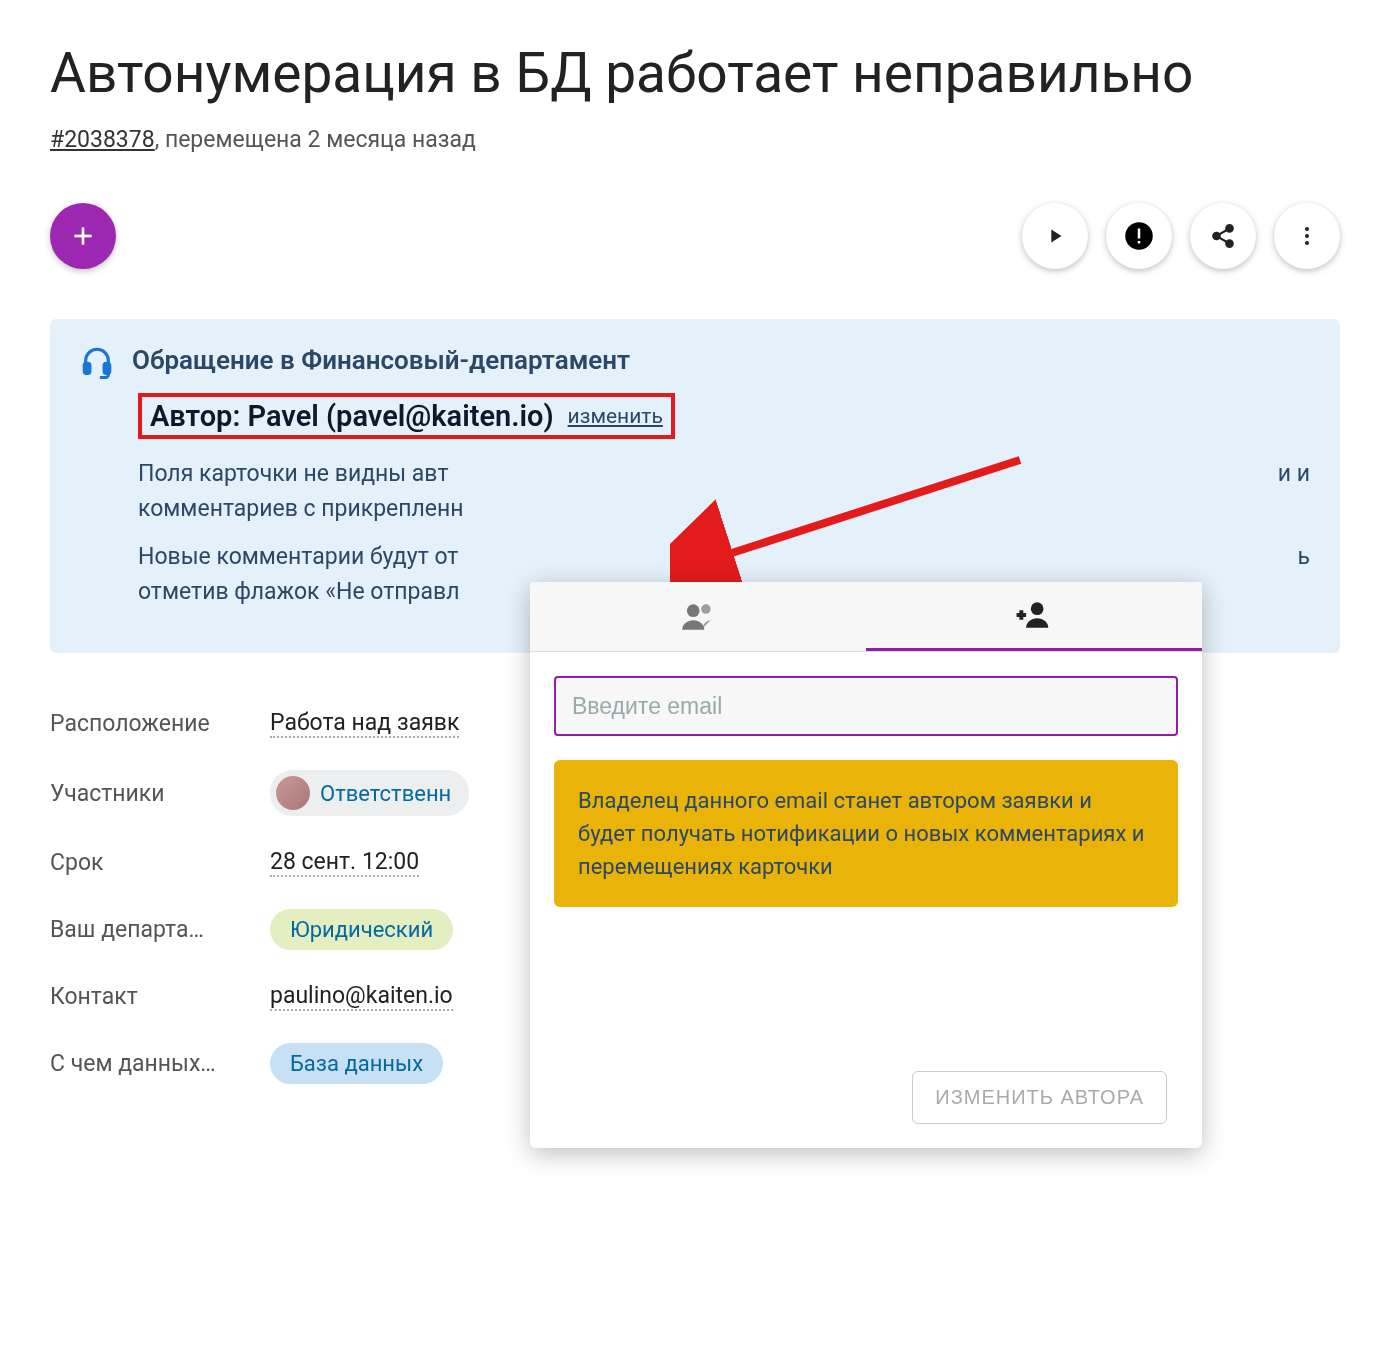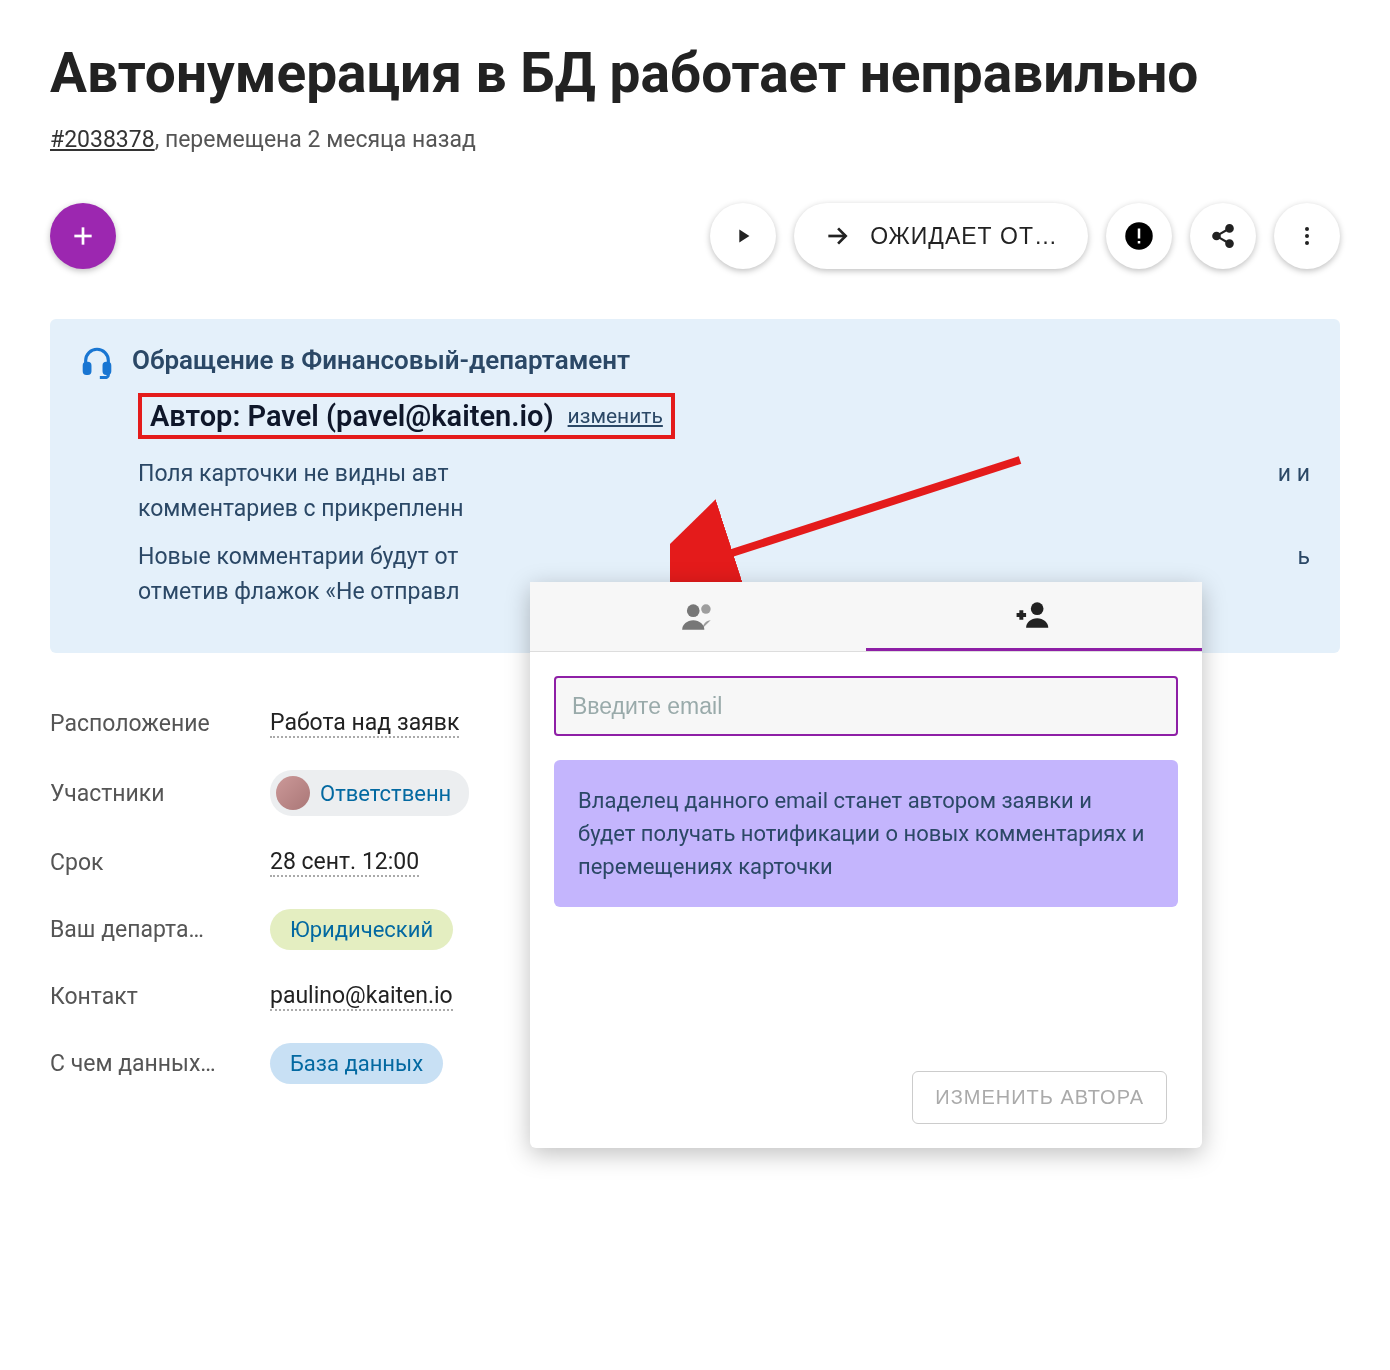--- a/index.html
+++ b/index.html
@@ -7,21 +7,21 @@
     font-family: -apple-system, BlinkMacSystemFont, "Segoe UI", Roboto, Arial, sans-serif;
     background: #fff;
     color: #1a1a1a;
     width: 1390px;
     height: 1370px;
     padding: 40px 50px;
     position: relative;
   }
   .title {
     font-size: 55px;
-    font-weight: 700;
+    font-weight: 400;
     color: #222;
     line-height: 1.2;
     margin-bottom: 20px;
   }
   .meta-row {
     font-size: 23px;
     color: #555;
     margin-bottom: 50px;
   }
   .meta-row .issue-id {
@@ -185,21 +185,21 @@
     border-radius: 4px;
     background: #f7f7f7;
     font-size: 23px;
     padding: 0 16px;
     color: #333;
     outline: none;
   }
   .email-input::placeholder { color: #9aa; }
   .info-block {
     margin-top: 24px;
-    background: #c4b5fd;
+    background: #eab308;
     border-radius: 6px;
     padding: 24px;
     font-size: 22px;
     color: #2b4866;
     line-height: 1.5;
   }
   .popup-footer {
     display: flex;
     justify-content: flex-end;
     padding: 0 35px 24px 24px;
@@ -239,27 +239,20 @@
     <svg width="26" height="26" viewBox="0 0 24 24" fill="none" stroke="#fff" stroke-width="2.5">
         <line x1="12" y1="4" x2="12" y2="20"></line>
         <line x1="4" y1="12" x2="20" y2="12"></line>
       </svg>
   </button>
   <div class="spacer"></div>
   <button class="circle-btn">
     <svg width="22" height="22" viewBox="0 0 24 24" fill="#222">
         <path d="M8 5v14l11-7z"></path>
       </svg>
-  </button>
-  <button class="pill-btn">
-    <svg width="26" height="26" viewBox="0 0 24 24" fill="none" stroke="#222" stroke-width="2.5">
-        <line x1="4" y1="12" x2="20" y2="12"></line>
-        <polyline points="13 5 20 12 13 19"></polyline>
-      </svg>
-    <span>ОЖИДАЕТ ОТ…</span>
   </button>
   <button class="circle-btn">
     <svg width="30" height="30" viewBox="0 0 24 24" fill="#000">
         <circle cx="12" cy="12" r="11"></circle>
         <rect x="11" y="6" width="2" height="8" fill="#fff"></rect>
         <rect x="11" y="16" width="2" height="2" fill="#fff"></rect>
       </svg>
   </button>
   <button class="circle-btn">
     <svg width="26" height="26" viewBox="0 0 24 24" fill="none" stroke="#222" stroke-width="2">

